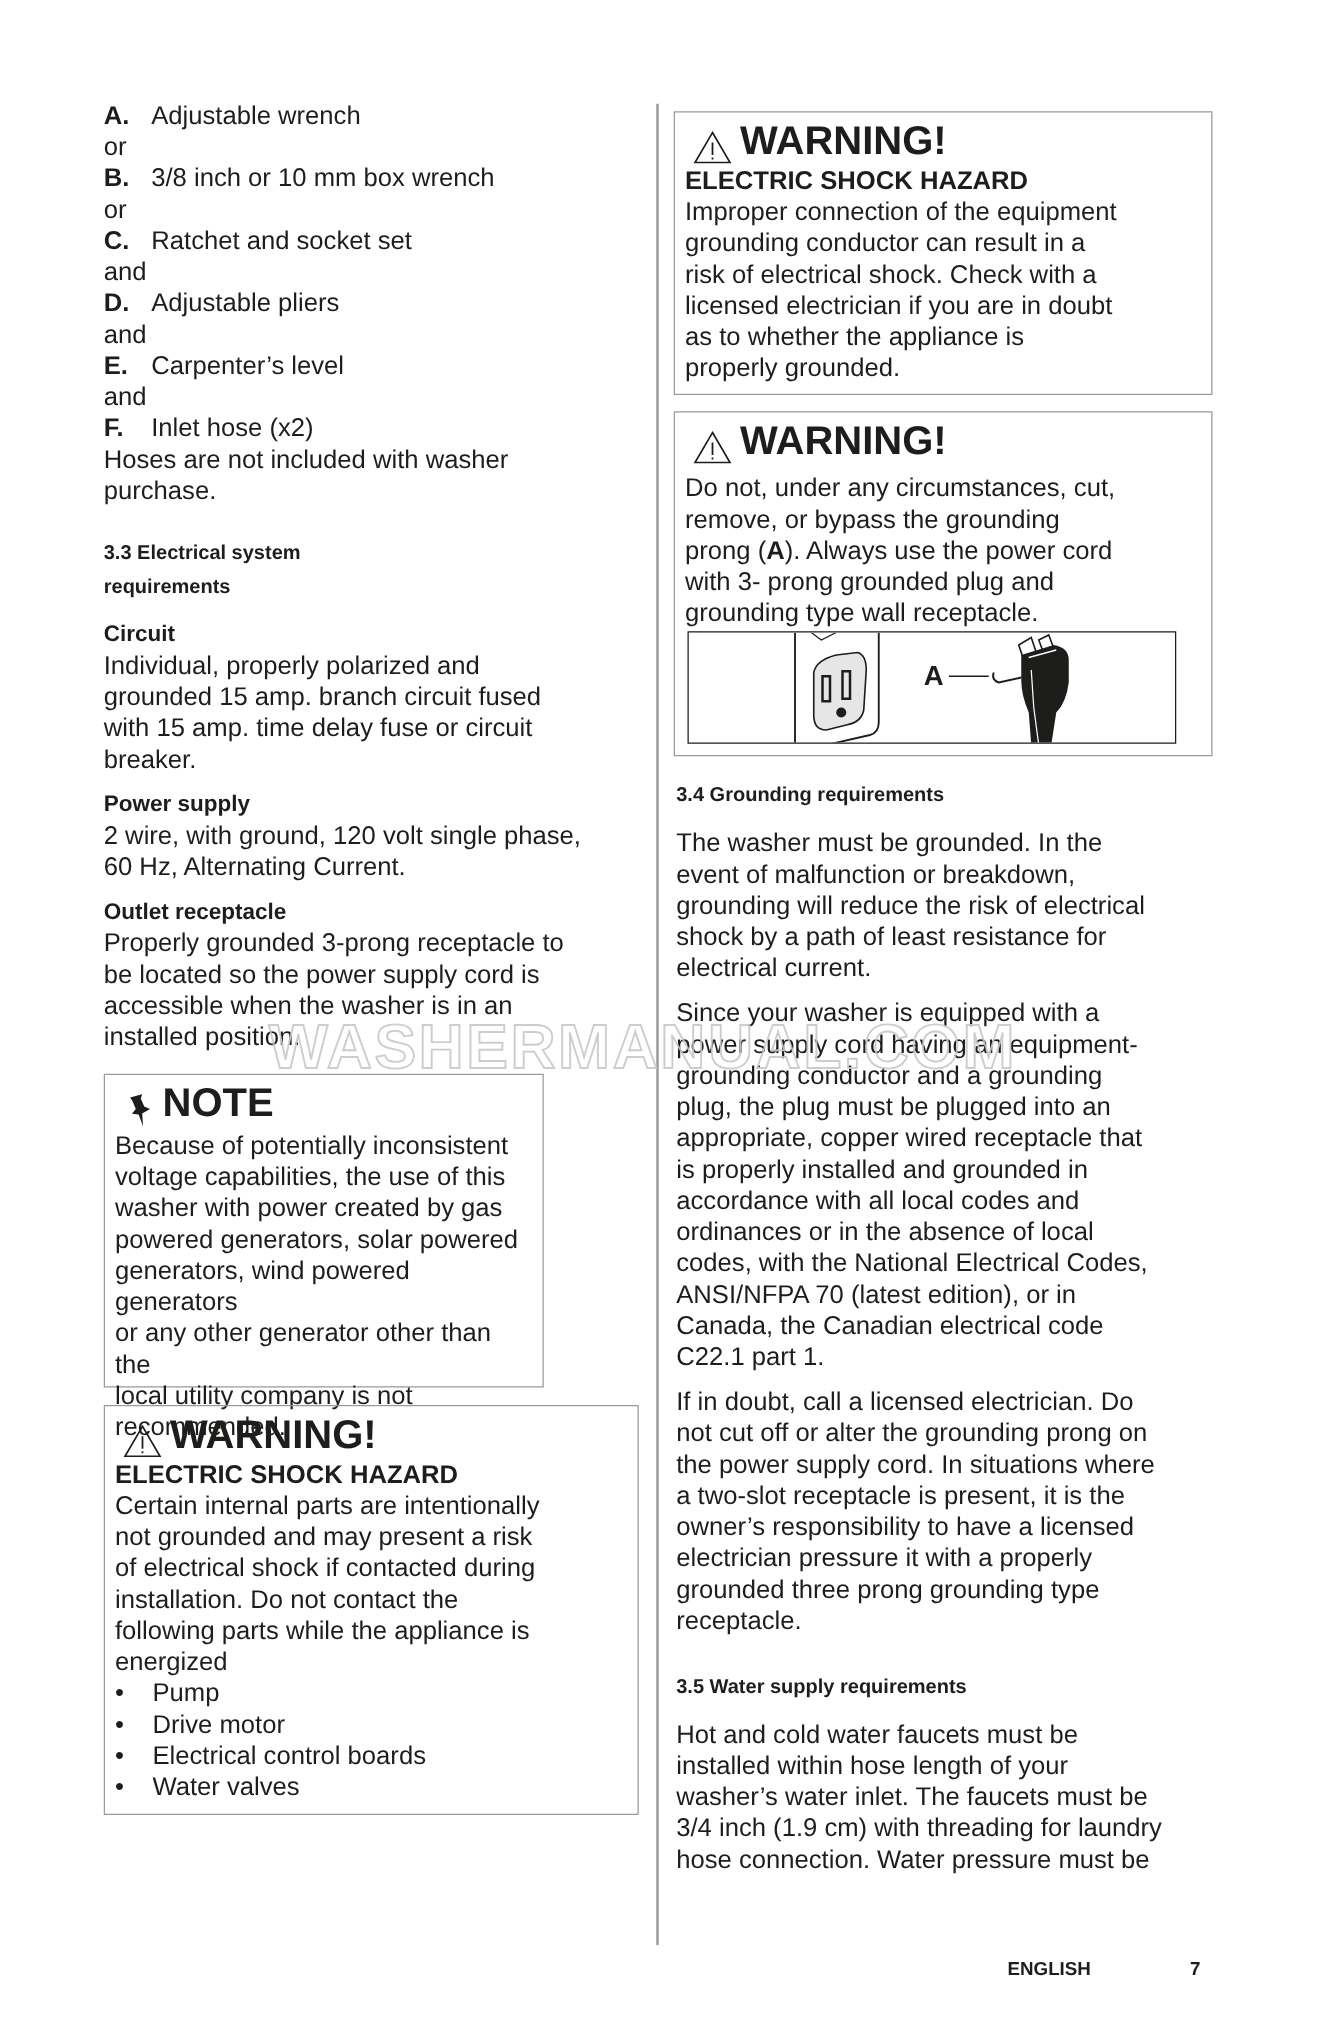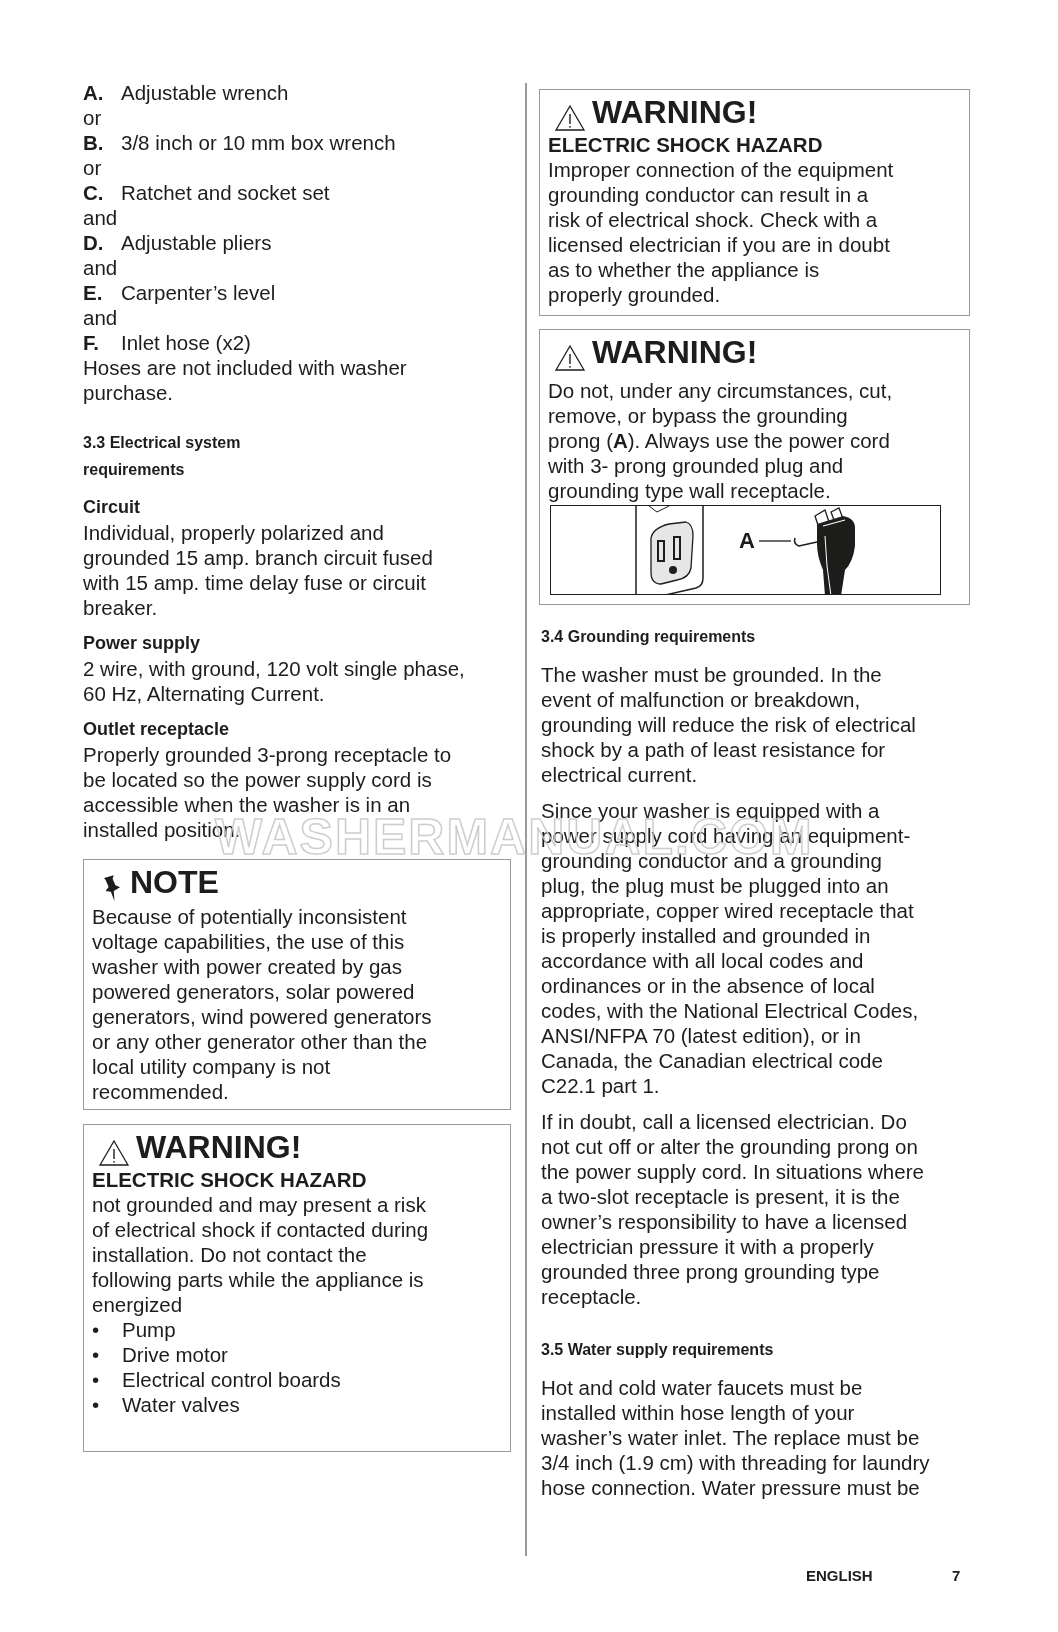--- a/index.html
+++ b/index.html
@@ -77,21 +77,21 @@
   <div class="p">2 wire, with ground, 120 volt single phase,</div>
   <div class="p">60 Hz, Alternating Current.</div>
   <div style="height:11px"></div>
   <h3>Outlet receptacle</h3>
   <div class="p">Properly grounded 3-prong receptacle to</div>
   <div class="p">be located so the power supply cord is</div>
   <div class="p">accessible when the washer is in an</div>
   <div class="p">installed position.</div>
 </div>
 
-<div class="box" style="left:83px; top:859px; width:428px; height:251px;">
+<div class="box" style="left:83px; top:859px; width:352px; height:251px;">
   <div class="box-title" style="margin-top:2px;">
     <span class="ic" style="margin-left:10px;">
       <svg width="22" height="28" viewBox="0 0 22 28">
           <path d="M5 2 L15 2 L13 5 L14 12 L18 15 L11 17 L9 27 L8 17 L3 15 L7 12 L6 5 Z" fill="#1d1d1b" transform="rotate(-15 11 14)"></path>
         </svg>
     </span>
     <span>NOTE</span>
   </div>
   <div style="margin-top:2px;">
     <div class="p">Because of potentially inconsistent</div>
@@ -110,20 +110,21 @@
     <span class="ic" style="margin-left:6px;">
       <svg width="32" height="28" viewBox="0 0 32 28">
           <path d="M16 2 L30 26 L2 26 Z" fill="none" stroke="#1d1d1b" stroke-width="1.3"></path>
           <rect x="15.3" y="10" width="1.4" height="10" fill="#1d1d1b"></rect>
           <rect x="15.3" y="22" width="1.4" height="1.6" fill="#1d1d1b"></rect>
         </svg>
     </span>
     <span>WARNING!</span>
   </div>
   <div class="bold-sub">ELECTRIC SHOCK HAZARD</div>
+  <div class="p">Certain internal parts are intentionally</div>
   <div class="p">not grounded and may present a risk</div>
   <div class="p">of electrical shock if contacted during</div>
   <div class="p">installation. Do not contact the</div>
   <div class="p">following parts while the appliance is</div>
   <div class="p">energized</div>
   <div class="bul">
       <span class="dot">•</span>
       <span>Pump</span>
     </div>
   <div class="bul">
@@ -238,21 +239,21 @@
   <div class="p">electrician pressure it with a properly</div>
   <div class="p">grounded three prong grounding type</div>
   <div class="p">receptacle.</div>
 </div>
 
 <div class="abs col-right" style="top:1336px;">
   <h2>3.5 Water supply requirements</h2>
   <div style="height:12px"></div>
   <div class="p">Hot and cold water faucets must be</div>
   <div class="p">installed within hose length of your</div>
-  <div class="p">washer’s water inlet. The replace must be</div>
+  <div class="p">washer’s water inlet. The faucets must be</div>
   <div class="p">3/4 inch (1.9 cm) with threading for laundry</div>
   <div class="p">hose connection. Water pressure must be</div>
 </div>
 
 <div class="watermark">WASHERMANUAL.COM</div>
 
 <div class="footer" style="left:806px;">ENGLISH</div>
 <div class="footer" style="left:952px;">7</div>
 
 </body></html>

